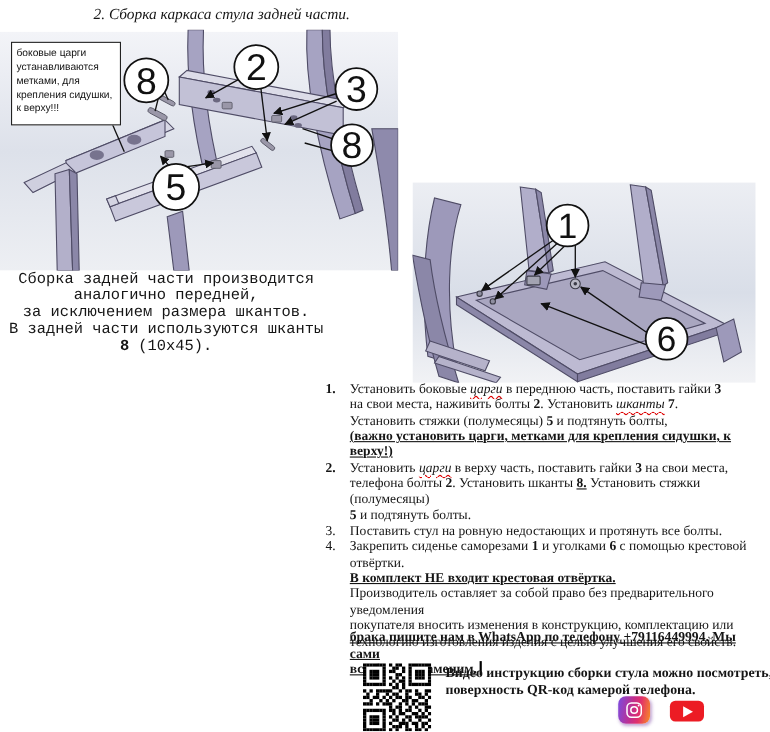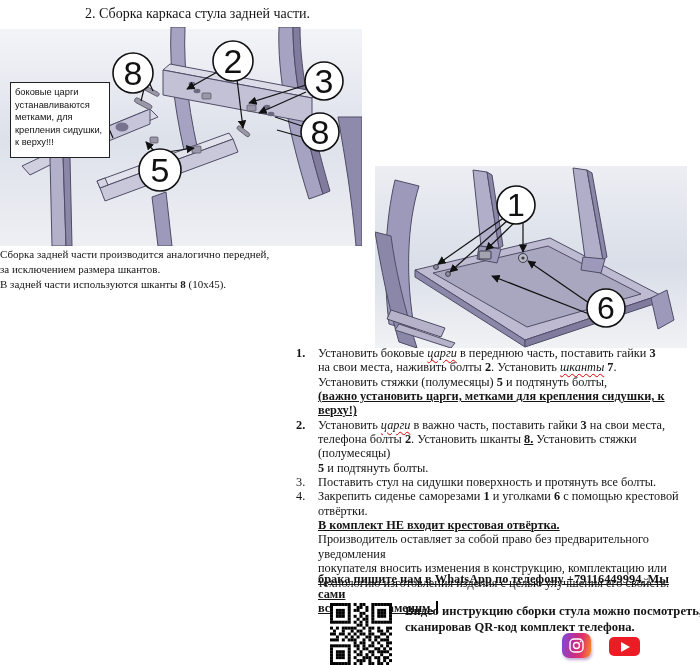--- a/index.html
+++ b/index.html
@@ -1,25 +1,25 @@
 <!DOCTYPE html>
 <html><head>
 <meta charset="utf-8">
 <style>
   html,body{margin:0;padding:0;background:#fff;}
   .page{position:relative;width:700px;height:665px;background:#fff;overflow:hidden;
         font-family:"Liberation Serif", serif;color:#151515;}
   .abs{position:absolute;}
-  .title{font-size:14px;white-space:nowrap;}
+  .title{font-size:14px;white-space:nowrap;font-style:italic;}
   .s3title{font-size:13px;}
   .callout{position:absolute;left:10px;top:38px;width:90px;height:68px;background:#fff;
            border:1.4px solid #222;padding:3px 4px;font-family:"Liberation Sans",sans-serif;
-           font-size:9.3px;line-height:12.6px;color:#111;z-index:3;margin-top:44px;}
-  .note{position:absolute;left:0;top:247px;width:302px;text-align:left;
-        font-size:11px;line-height:15.2px;}
+           font-size:9.3px;line-height:12.6px;color:#111;z-index:3;}
+  .note{position:absolute;left:0;top:247px;width:302px;text-align:center;
+        font-size:14px;line-height:15.2px;font-family:Liberation Mono, monospace;}
   .instructions{position:absolute;left:293px;top:346px;width:410px;font-size:12.3px;line-height:14.35px;}
   .step{position:relative;padding-left:25px;}
   .stepnum{position:absolute;left:3px;top:0;}
   .whatsapp{position:absolute;left:318px;top:557px;width:380px;font-size:12.4px;line-height:14.8px;}
   .qr-caption{position:absolute;left:405px;top:604px;width:300px;font-size:12.6px;line-height:15.6px;font-weight:bold;}
   .b{font-weight:bold;}
   .u{text-decoration:underline;text-decoration-thickness:1px;}
   .sq{text-decoration:underline wavy #dd0000;text-decoration-thickness:1px;text-underline-offset:2px;font-style:italic;}
   .cursor{display:inline-block;width:2px;height:13px;background:#000;vertical-align:-2px;margin-left:2px;}
   .ig-icon{position:absolute;left:562px;top:633px;width:29px;height:25px;border-radius:7px;
@@ -189,25 +189,25 @@
     </g>
   </svg>
 
   <div class="instructions">
     <div class="step">
       <span class="stepnum"><span class="b">1.</span></span>
       <span><span>Установить боковые </span><span class="sq">царги</span><span> в переднюю часть, поставить гайки </span><span class="b">3</span><br><span>на свои места, наживить болты </span><span class="b">2</span><span>. Установить </span><span class="sq">шканты</span><span> </span><span class="b">7</span><span>.</span><br><span>Установить стяжки (полумесяцы) </span><span class="b">5</span><span> и подтянуть болты,</span><br><span class="b u">(важно установить царги, метками для крепления сидушки, к верху!)</span></span>
     </div>
     <div class="step">
       <span class="stepnum"><span class="b">2.</span></span>
-      <span><span>Установить </span><span class="sq">царги</span><span> в важно часть, поставить гайки </span><span class="b">3</span><span> на свои места,</span><br><span>телефона болты </span><span class="b">2</span><span>. Установить шканты </span><span class="b u">8.</span><span> Установить стяжки (полумесяцы)</span><br><span class="b">5</span><span> и подтянуть болты.</span></span>
+      <span><span>Установить </span><span class="sq">царги</span><span> в верху часть, поставить гайки </span><span class="b">3</span><span> на свои места,</span><br><span>телефона болты </span><span class="b">2</span><span>. Установить шканты </span><span class="b u">8.</span><span> Установить стяжки (полумесяцы)</span><br><span class="b">5</span><span> и подтянуть болты.</span></span>
     </div>
     <div class="step">
       <span class="stepnum"><span>3.</span></span>
-      <span><span>Поставить стул на сидушки поверхность и протянуть все болты.</span></span>
+      <span><span>Поставить стул на ровную недостающих и протянуть все болты.</span></span>
     </div>
     <div class="step">
       <span class="stepnum"><span>4.</span></span>
       <span><span> Закрепить сиденье саморезами </span><span class="b">1</span><span> и уголками </span><span class="b">6</span><span> с помощью крестовой</span><br><span>отвёртки.</span><br><span class="b u">В комплект НЕ входит крестовая отвёртка.</span><br><span>Производитель оставляет за собой право без предварительного уведомления</span><br><span>покупателя вносить изменения в конструкцию, комплектацию или</span><br><span>технологию изготовления изделия с целью улучшения его свойств.</span></span>
     </div>
   </div>
 
   <div class="whatsapp"><br><span class="b u">брака пишите нам в WhatsApp по телефону +79116449994. Мы сами</span><br><span class="b u">всё быстро заменим.</span><span class="cursor"></span></div>
 
   <svg class="abs" style="left:330px;top:603px;" width="62" height="62" viewBox="0 0 62 62">
@@ -444,21 +444,21 @@
         <rect x="17.71" y="59.05" width="3.00" height="3.00"></rect>
         <rect x="23.62" y="59.05" width="3.00" height="3.00"></rect>
         <rect x="29.52" y="59.05" width="3.00" height="3.00"></rect>
         <rect x="38.38" y="59.05" width="3.00" height="3.00"></rect>
         <rect x="41.33" y="59.05" width="3.00" height="3.00"></rect>
         <rect x="47.24" y="59.05" width="3.00" height="3.00"></rect>
         <rect x="50.19" y="59.05" width="3.00" height="3.00"></rect>
         <rect x="56.10" y="59.05" width="3.00" height="3.00"></rect>
       </g>
   </svg>
-  <div class="qr-caption"><span class="b">Видео инструкцию сборки стула можно посмотреть,</span><br><span class="b">сканировав QR-код комплект телефона.</span></div>
+  <div class="qr-caption"><span class="b">Видео инструкцию сборки стула можно посмотреть,</span><br><span class="b">поверхность QR-код камерой телефона.</span></div>
 
   <div class="ig-icon">
     <svg width="15" height="15" viewBox="0 0 15 15">
       <rect x="1" y="1" width="13" height="13" rx="4" fill="none" stroke="#fff" stroke-width="1.4"></rect>
       <circle cx="7.5" cy="7.5" r="3" fill="none" stroke="#fff" stroke-width="1.4"></circle>
       <circle cx="11.6" cy="3.4" r="0.9" fill="#fff"></circle>
     </svg>
   </div>
   <div class="yt-icon">
     <div class="yt-tri"></div>

